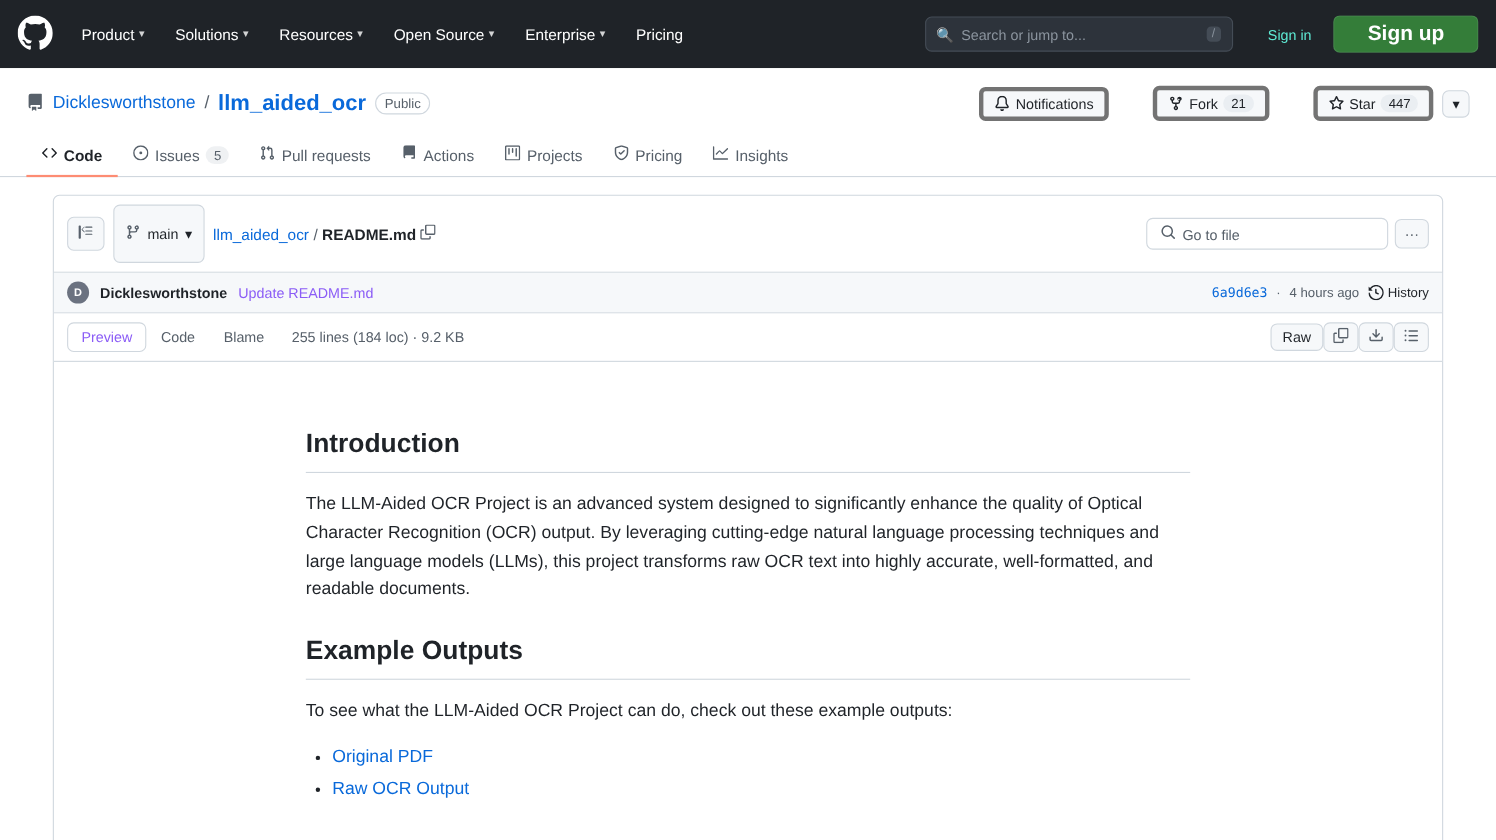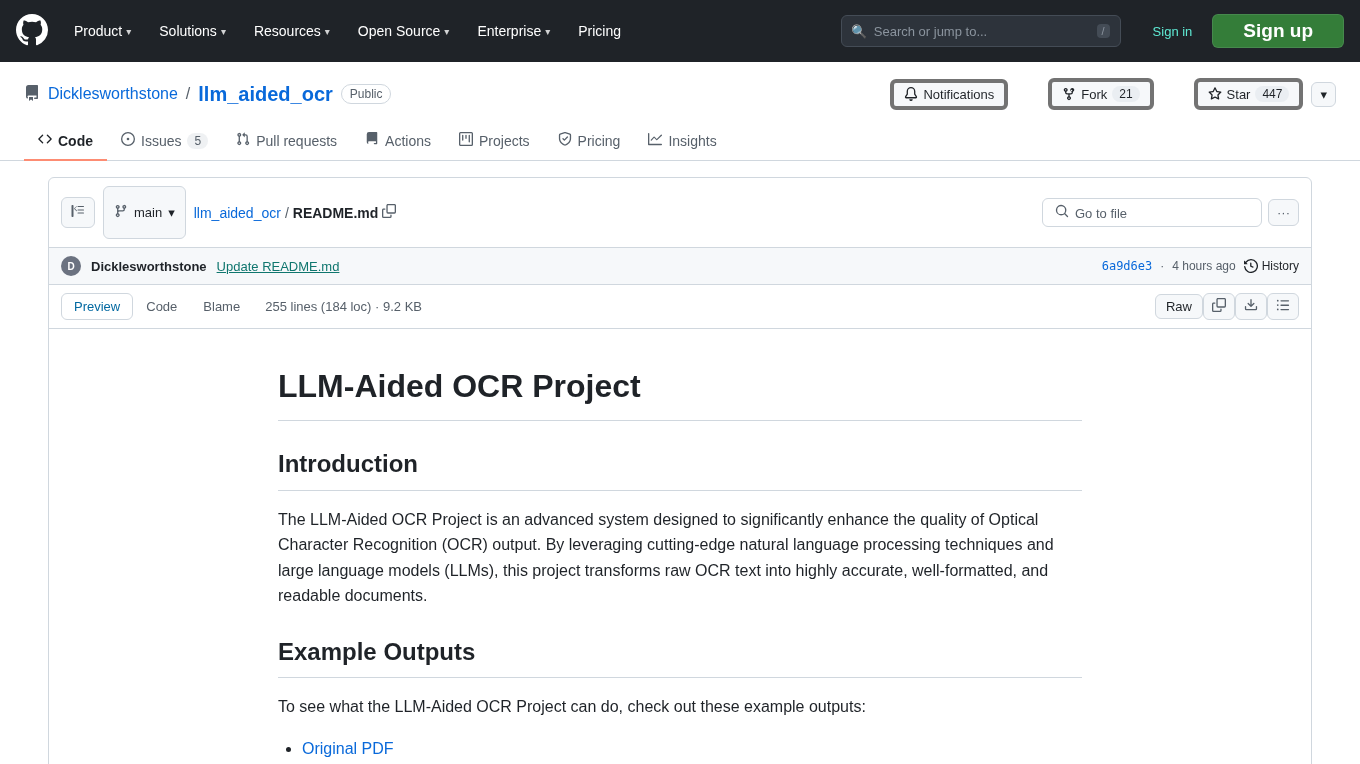--- a/index.html
+++ b/index.html
@@ -215,21 +215,21 @@
       display: flex;
       align-items: center;
       padding: 8px 12px;
       gap: 10px;
       background: #f6f8fa;
       border-bottom: 1px solid #d0d7de;
       font-size: 13px;
     }
     .avatar-placeholder { width: 20px; height: 20px; border-radius: 50%; background: #6b7280; display: flex; align-items: center; justify-content: center; color: #fff; font-size: 10px; font-weight: 600; }
     .commit-author { font-weight: 600; color: #1f2328; }
-    .commit-message { color: #0f766e; text-decoration: underline; }
+    .commit-message { color: #8b5cf6; }
     .commit-row-right { margin-left: auto; display: flex; align-items: flex-start; gap: 8px; color: #57606a; font-size: 12px; }
     .commit-hash { color: #0969da; cursor: pointer; font-family: monospace; }
     .history-link { display: flex; align-items: center; gap: 4px; color: #1f2328; cursor: pointer; font-size: 12px; font-weight: 500; }
 
     
     .file-view-tabs {
       display: flex;
       align-items: center;
       padding: 8px 12px;
       gap: 0;
@@ -240,21 +240,21 @@
       padding: 5px 12px;
       font-size: 13px;
       cursor: pointer;
       border: 1px solid transparent;
       border-radius: 6px;
       color: #57606a;
     }
     .view-tab.active {
       background: #fff;
       border: 1px solid #d0d7de;
-      color: #0369a1;
+      color: #8b5cf6;
       font-weight: 500;
       border-radius: 6px;
     }
     .file-meta { color: #57606a; font-size: 13px; margin-left: 12px; }
     .file-view-tabs-right { margin-left: auto; display: flex; align-items: center; gap: 0; }
     .icon-btn {
       border: 1px solid #d0d7de;
       border-radius: 6px;
       padding: 4px 8px;
       cursor: pointer;
@@ -542,21 +542,20 @@
         </button>
         <button class="icon-btn">
           <svg width="14" height="14" viewBox="0 0 16 16" fill="currentColor">
               <path fill-rule="evenodd" d="M2 4a1 1 0 100-2 1 1 0 000 2zm3.75-1.5a.75.75 0 000 1.5h8.5a.75.75 0 000-1.5h-8.5zm0 5a.75.75 0 000 1.5h8.5a.75.75 0 000-1.5h-8.5zm0 5a.75.75 0 000 1.5h8.5a.75.75 0 000-1.5h-8.5zM3 8a1 1 0 11-2 0 1 1 0 012 0zm-1 6a1 1 0 100-2 1 1 0 000 2z"></path>
             </svg>
         </button>
       </div>
     </div>
 
     <div class="readme-content">
-      <h1>LLM-Aided OCR Project</h1>
 
       <h2>Introduction</h2>
       <p>The LLM-Aided OCR Project is an advanced system designed to significantly enhance the quality of Optical Character Recognition (OCR) output. By leveraging cutting-edge natural language processing techniques and large language models (LLMs), this project transforms raw OCR text into highly accurate, well-formatted, and readable documents.</p>
 
       <h2>Example Outputs</h2>
       <p>To see what the LLM-Aided OCR Project can do, check out these example outputs:</p>
       <ul>
         <li>
           <a href="#">Original PDF</a>
         </li>

